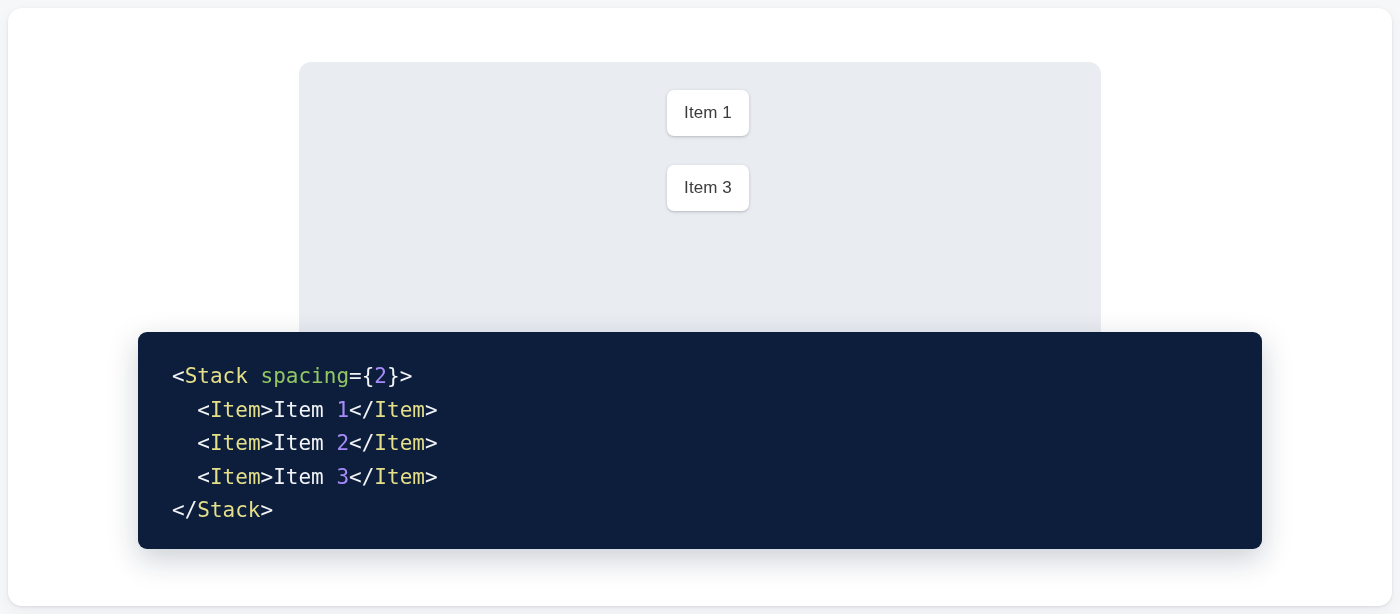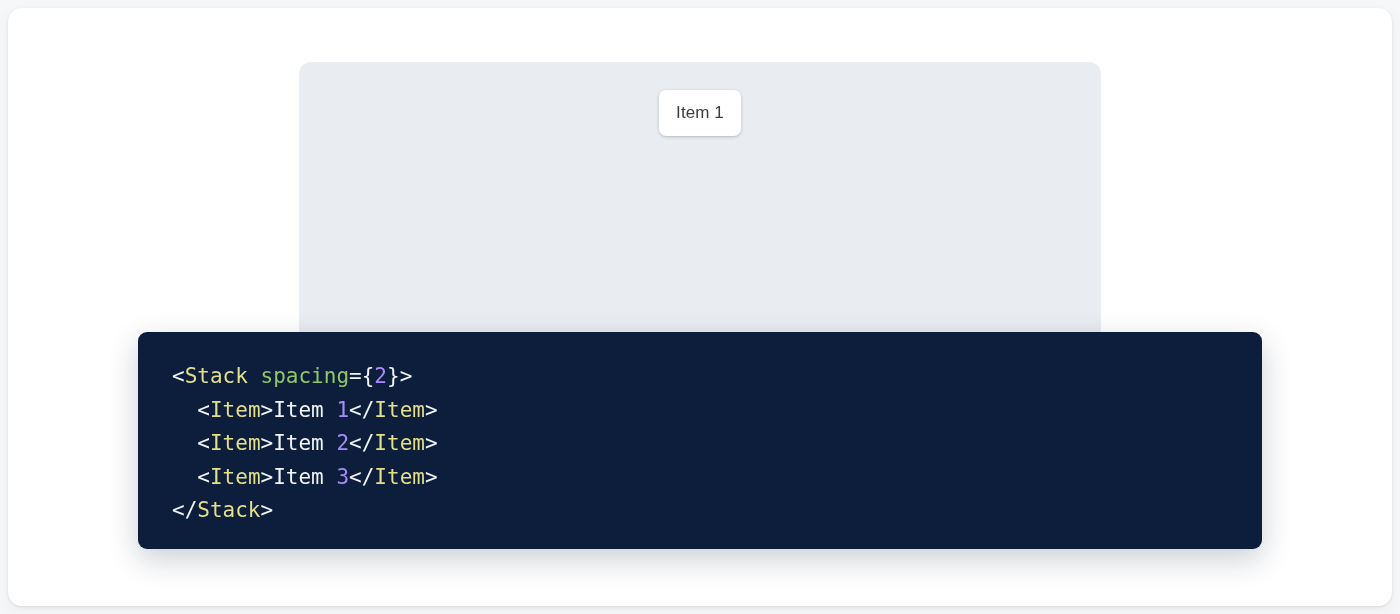--- a/index.html
+++ b/index.html
@@ -35,21 +35,21 @@
     left: 291px;
     top: 54px;
     width: 802px;
     height: 300px;
     background: #e9ecf1;
     border-radius: 12px 12px 0 0;
   }
 
   #preview-stack {
     position: absolute;
-    left: 0;
+    left: 8px;
     top: 0;
     width: 100%;
     display: flex;
     flex-direction: column;
     align-items: center;
     padding-top: 28px;
     gap: 29px;
   }
 
   .stack-item {
@@ -102,20 +102,23 @@
 <body>
 
 <div id="page-card">
 
   <div id="preview-panel">
     <div id="preview-stack">
 
     <div class="stack-item">
           <span>Item 1</span>
         </div>
+        <div class="stack-item">
+          <span>Item 3</span>
+        </div>
       </div>
   </div>
 
   <div id="code-block">
     <pre id="code-pre"><span><span class="tok-punct">&lt;</span><span class="tok-tag">Stack</span><span class="tok-text"> </span><span class="tok-attr">spacing</span><span class="tok-punct">={</span><span class="tok-num">2</span><span class="tok-punct">}&gt;</span></span>
 <span>  <span class="tok-punct">&lt;</span><span class="tok-tag">Item</span><span class="tok-punct">&gt;</span><span class="tok-text">Item </span><span class="tok-num">1</span><span class="tok-punct">&lt;/</span><span class="tok-tag">Item</span><span class="tok-punct">&gt;</span></span>
 <span>  <span class="tok-punct">&lt;</span><span class="tok-tag">Item</span><span class="tok-punct">&gt;</span><span class="tok-text">Item </span><span class="tok-num">2</span><span class="tok-punct">&lt;/</span><span class="tok-tag">Item</span><span class="tok-punct">&gt;</span></span>
 <span>  <span class="tok-punct">&lt;</span><span class="tok-tag">Item</span><span class="tok-punct">&gt;</span><span class="tok-text">Item </span><span class="tok-num">3</span><span class="tok-punct">&lt;/</span><span class="tok-tag">Item</span><span class="tok-punct">&gt;</span></span>
 <span><span class="tok-punct">&lt;/</span><span class="tok-tag">Stack</span><span class="tok-punct">&gt;</span></span></pre>
   </div>

